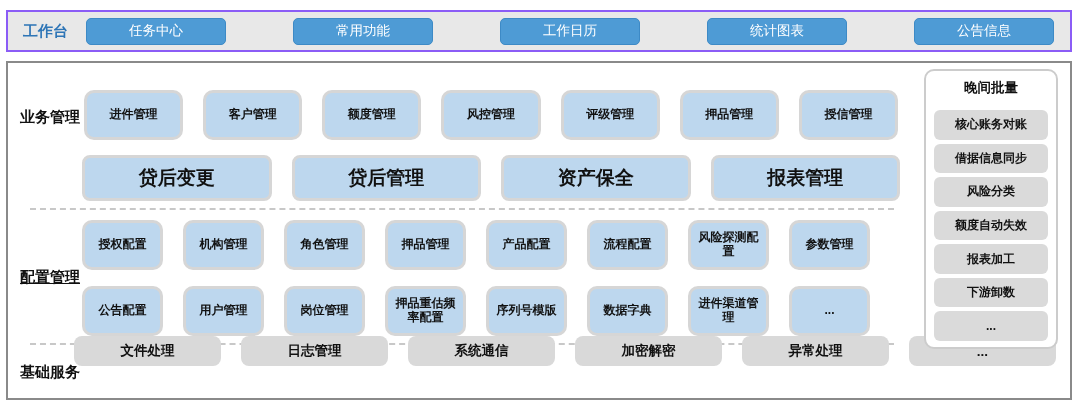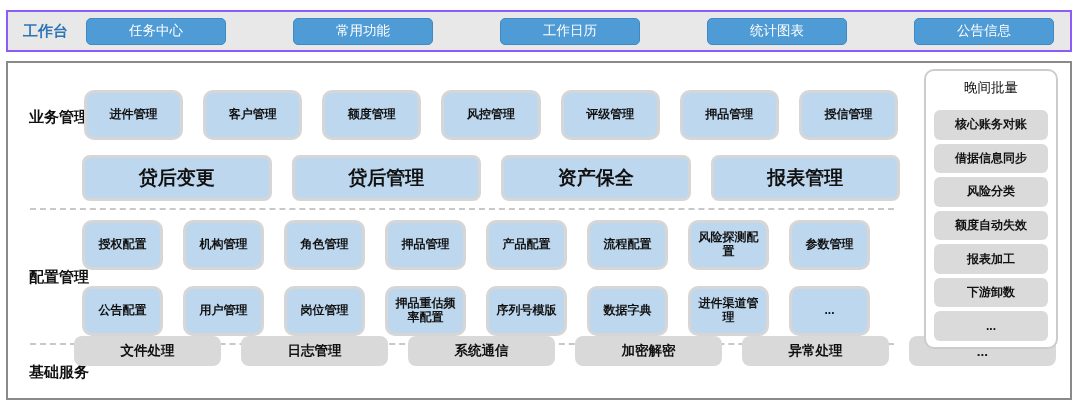--- a/index.html
+++ b/index.html
@@ -27,25 +27,25 @@
     background:#4e9bd5;border:1px solid #3d8ac6;box-sizing:border-box;
     color:#ffffff;font-size:13.5px;display:flex;align-items:center;justify-content:center;
     white-space:nowrap;
   }
   
   .main{
     position:absolute;left:6px;top:61px;width:1066px;height:339px;
     background:#ffffff;border:2px solid #8a8a8a;box-sizing:border-box;
   }
   .sec-label{
-    position:absolute;left:19px;width:64px;text-align:center;
+    position:absolute;left:10px;width:64px;text-align:center;
     font-size:15px;font-weight:bold;color:#111111;white-space:nowrap;
   }
   .label-biz{top:45px;}
-  .label-cfg{top:205px;}
+  .label-cfg{top:205px;text-decoration:underline;}
   .label-base{top:300px;}
   .row{position:absolute;display:flex;justify-content:flex-start;gap:20px;}
   .row-biz1{left:76px;top:27px;width:814px;height:50px;}
   .row-biz2{left:74px;top:92px;width:818px;height:46px;}
   .row-cfg1{left:74px;top:157px;width:816px;height:50px;}
   .row-cfg2{left:74px;top:223px;width:816px;height:50px;}
   .row-base{left:66px;top:273px;width:982px;height:30px;}
   .blue-box{
     background:#bdd7ee;border:3px solid #d6d6d6;border-radius:10px;
     box-sizing:border-box;display:flex;align-items:center;justify-content:center;
@@ -67,21 +67,21 @@
   .dash1{top:145px;}
   .dash2{top:280px;}
   
   .night{
     position:absolute;left:916px;top:6px;width:134px;height:280px;
     background:#ffffff;border:2.5px solid #cccccc;border-radius:10px;
     box-sizing:border-box;padding:6px 8px 6px 8px;
     display:flex;flex-direction:column;
   }
   .night-title{
-    text-align:center;font-size:13.5px;font-weight:normal;color:#111111;
+    text-align:center;font-size:13.5px;font-weight:bold;color:#111111;
     margin:2px 0 1px 0;flex:0 0 auto;
   }
   .night-items{flex:1;display:flex;flex-direction:column;justify-content:space-between;gap:4px;margin-top:12px;}
   .batch-item{
     background:#dadada;border-radius:6px;height:26px;flex:1;
     display:flex;align-items:center;justify-content:center;
     font-size:12px;font-weight:bold;color:#111111;white-space:nowrap;
   }
 </style>
 </head>

